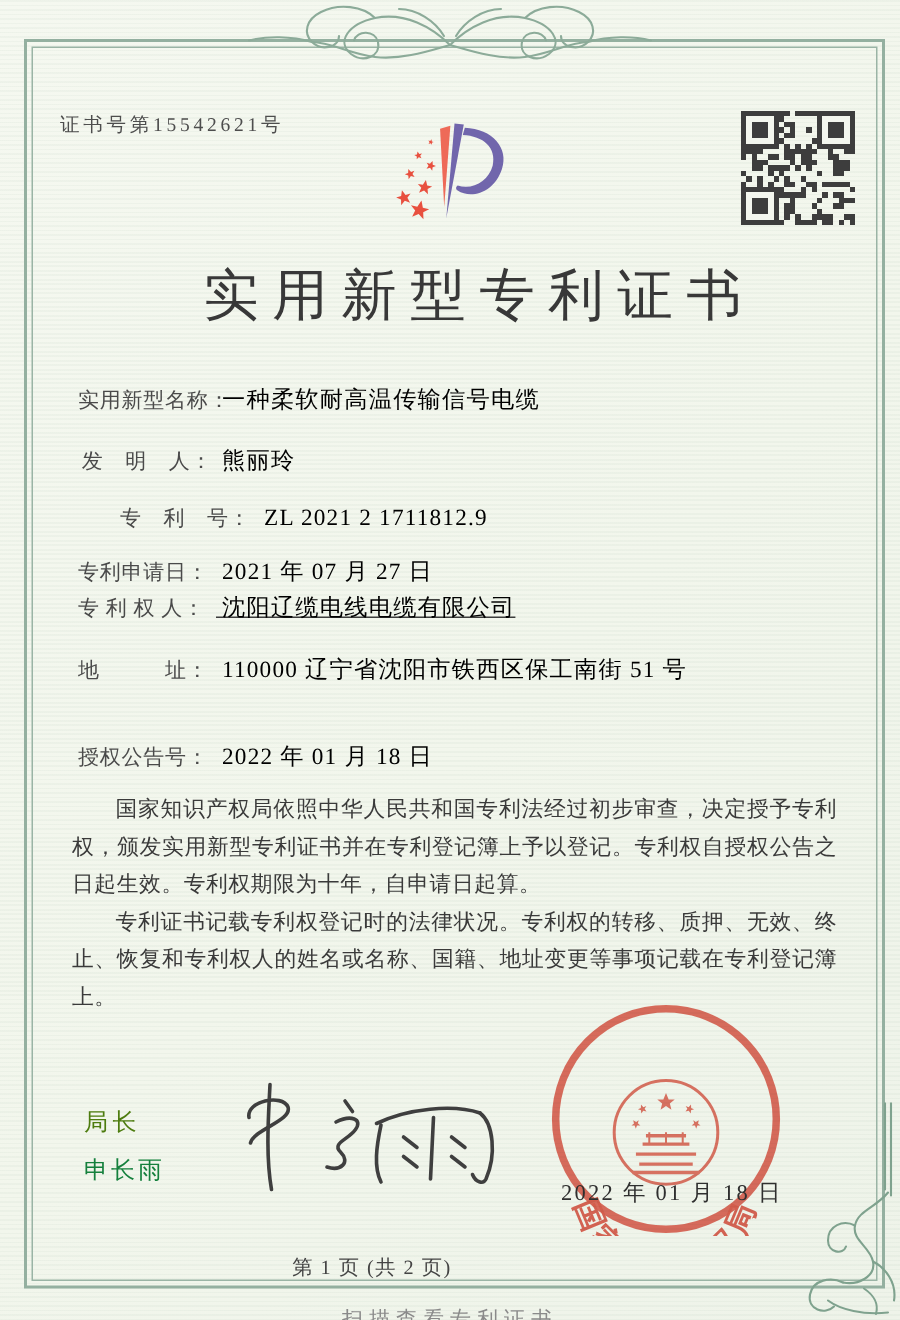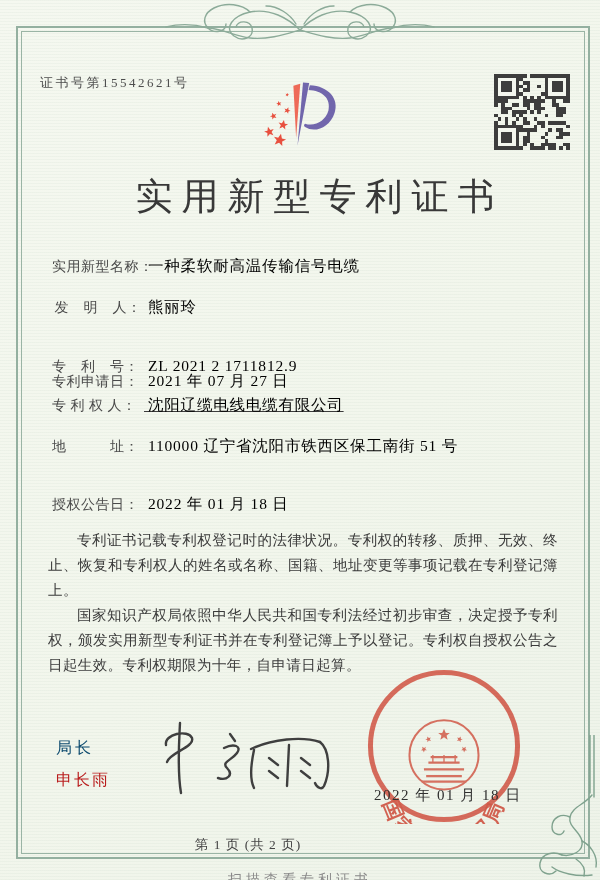--- a/index.html
+++ b/index.html
@@ -45,37 +45,37 @@
   }
 
   
   .field-row { left:52px; height:24px; white-space:nowrap; }
   .field-label {
     display:inline-block; width:92px;
     font-size:14px; color:#4a4a4a; letter-spacing:0.5px;
     vertical-align:baseline;
   }
   .field-value { font-size:15.5px; color:#000000; letter-spacing:0.8px; }
-  .row-0 { top:256px; } .row-1 { top:297px;text-align:center; } .row-2 { top:357px; }
+  .row-0 { top:256px; } .row-1 { top:297px;text-align:center; } .row-2 { top:337px;margin-left:28px; }
   .row-3 { top:371px; } .row-4 { top:395px;text-decoration:underline; } .row-5 { top:436px; }
   .grant-row { top:494px; left:52px; white-space:nowrap; }
   .grant-col2 { position:absolute; left:248px; top:0; white-space:nowrap; }
 
   
   .body-text {
     left:48px; top:528px; width:510px;
     font-size:14.5px; line-height:25px;
     color:#3a3a3a; text-align:justify;
     letter-spacing:0.4px;
   }
   .body-text p { text-indent:2em; font-style:oblique 6deg; }
 
   
-  .officer-title { left:56px; top:738px; font-size:16px; letter-spacing:3px; color:#0c4a6e; }
-  .officer-name  { left:56px; top:770px; font-size:16px; letter-spacing:2px; color:#b91c1c; }
+  .officer-title { left:56px; top:738px; font-size:16px; letter-spacing:3px; color:#4d7c0f; }
+  .officer-name  { left:56px; top:770px; font-size:16px; letter-spacing:2px; color:#15803d; }
   .signature-box { left:150px; top:718px; }
 
   
   .seal-box { left:366px; top:668px; width:156px; height:156px; mix-blend-mode:multiply; opacity:0.92; }
   .seal-date { left:374px; top:786px; font-size:15px; letter-spacing:1.5px; color:#2f2f2f; z-index:5; }
 
   
   .page-footer { left:0; top:836px; width:496px; text-align:center; font-size:13.5px; letter-spacing:1px; color:#444; }
   .edge-text {
     left:0; top:871px; width:600px; text-align:center;
@@ -282,27 +282,27 @@
 <div class="abs field-row row-4">
   <span class="field-label">专 利 权 人：</span>
   <span class="field-value">沈阳辽缆电线电缆有限公司</span>
 </div>
 <div class="abs field-row row-5">
   <span class="field-label">地　　　址：</span>
   <span class="field-value">110000 辽宁省沈阳市铁西区保工南街 51 号</span>
 </div>
 
 <div class="abs field-row grant-row">
-  <span class="field-label">授权公告日：</span>
+  <span class="field-label">授权公告号：</span>
   <span class="field-value">2022 年 01 月 18 日</span>
 </div>
 
 <div class="abs body-text">
+  <p>国家知识产权局依照中华人民共和国专利法经过初步审查，决定授予专利权，颁发实用新型专利证书并在专利登记簿上予以登记。专利权自授权公告之日起生效。专利权期限为十年，自申请日起算。</p>
   <p>专利证书记载专利权登记时的法律状况。专利权的转移、质押、无效、终止、恢复和专利权人的姓名或名称、国籍、地址变更等事项记载在专利登记簿上。</p>
-  <p>国家知识产权局依照中华人民共和国专利法经过初步审查，决定授予专利权，颁发实用新型专利证书并在专利登记簿上予以登记。专利权自授权公告之日起生效。专利权期限为十年，自申请日起算。</p>
 </div>
 
 <div class="abs officer-title">局长</div>
 <div class="abs officer-name">申长雨</div>
 
 <svg class="abs signature-box" width="190" height="80" viewBox="0 0 190 80">
   <g stroke="#3f3f3f" stroke-width="2.4" fill="none" stroke-linecap="round" stroke-linejoin="round">
     <path d="M16,27 C14,16 38,11 42,20 C45,29 19,35 17,44"></path>
     <path d="M30,5 C29,26 27,52 31,75"></path>
     <path d="M80,16 l5,7"></path>

